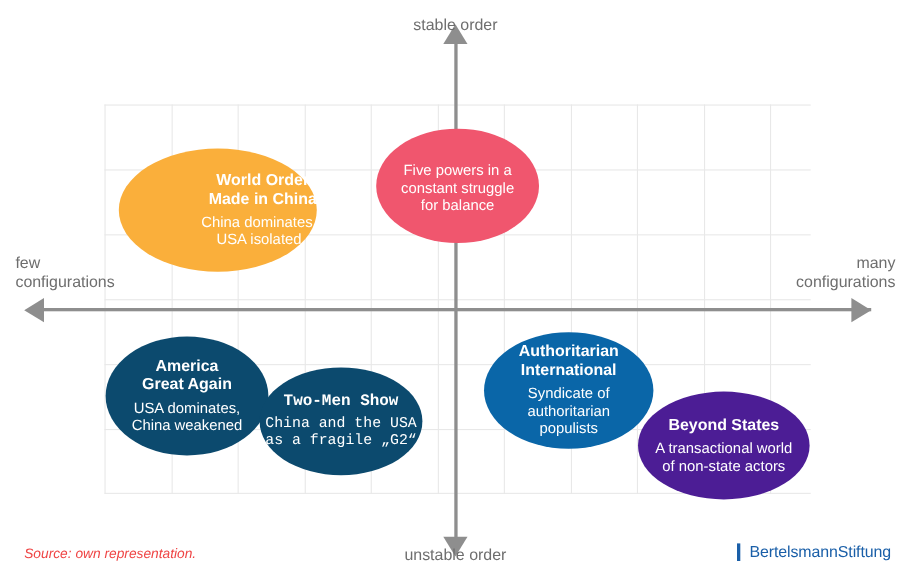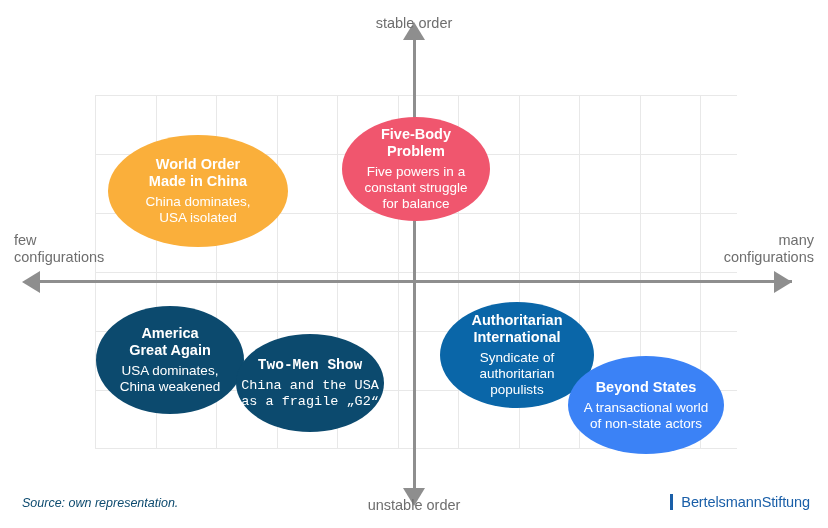--- a/index.html
+++ b/index.html
@@ -132,21 +132,21 @@
     margin-top: 4px;
   }
 
   
   .source {
     position: absolute;
     left: 22px;
     top: 496px;
     font-style: italic;
     font-size: 12.5px;
-    color: #0c4a6e;
+    color: #ef4444;
   }
   .logo {
     position: absolute;
     right: 18px;
     top: 494px;
     display: flex;
     align-items: center;
     font-size: 14.5px;
     color: #1a5fa8;
     letter-spacing: -0.1px;
@@ -193,29 +193,27 @@
   <div class="arrow arrow-right"></div>
 
   <div class="axis-label lbl-bottom">unstable order</div>
   <div class="axis-label lbl-top">stable order</div>
   <div class="axis-label lbl-left">few
 configurations</div>
   <div class="axis-label lbl-right">many
 configurations</div>
 
   <div id="bubbles">
-      <div class="bubble" style="left: 108px; top: 135px; width: 180px; height: 112px; background: rgb(250, 175, 59);">
+      <div class="bubble" style="left: 108px; top: 135px; width: 180px; height: 112px; background: rgb(250, 175, 59); align-items: flex-end;">
         <div class="b-title">World Order
 Made in China</div>
         <div class="b-desc">China dominates,
 USA isolated</div>
       </div>
       <div class="bubble" style="left: 342px; top: 117px; width: 148px; height: 104px; background: rgb(240, 86, 110);">
-        <div class="b-title">Five-Body
-Problem</div>
         <div class="b-desc">Five powers in a
 constant struggle
 for balance</div>
       </div>
       <div class="bubble" style="left: 96px; top: 306px; width: 148px; height: 108px; background: #0c4a6e;">
         <div class="b-title">America
 Great Again</div>
         <div class="b-desc">USA dominates,
 China weakened</div>
       </div>
@@ -224,21 +222,21 @@
         <div class="b-desc">China and the USA
 as a fragile „G2“</div>
       </div>
       <div class="bubble" style="left: 440px; top: 302px; width: 154px; height: 106px; background: rgb(10, 102, 168);">
         <div class="b-title">Authoritarian
 International</div>
         <div class="b-desc">Syndicate of
 authoritarian
 populists</div>
       </div>
-      <div class="bubble" style="left: 568px; top: 356px; width: 156px; height: 98px; background: #3b82f6; align-items: center;">
+      <div class="bubble" style="left: 580px; top: 356px; width: 156px; height: 98px; background: #4c1d95; align-items: center;">
         <div class="b-title">Beyond States</div>
         <div class="b-desc">A transactional world
 of non-state actors</div>
       </div>
     </div>
 
   <div class="source">Source: own representation.</div>
   <div class="logo">
     <span class="logo-bar"></span>
     <span>Bertelsmann</span>

